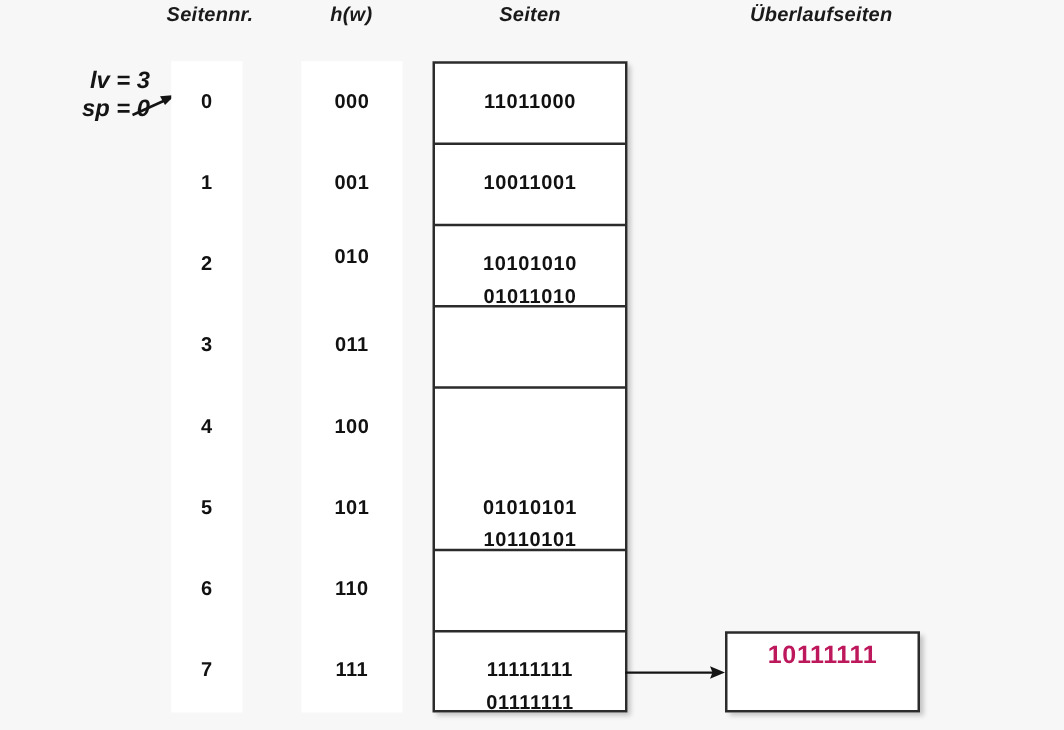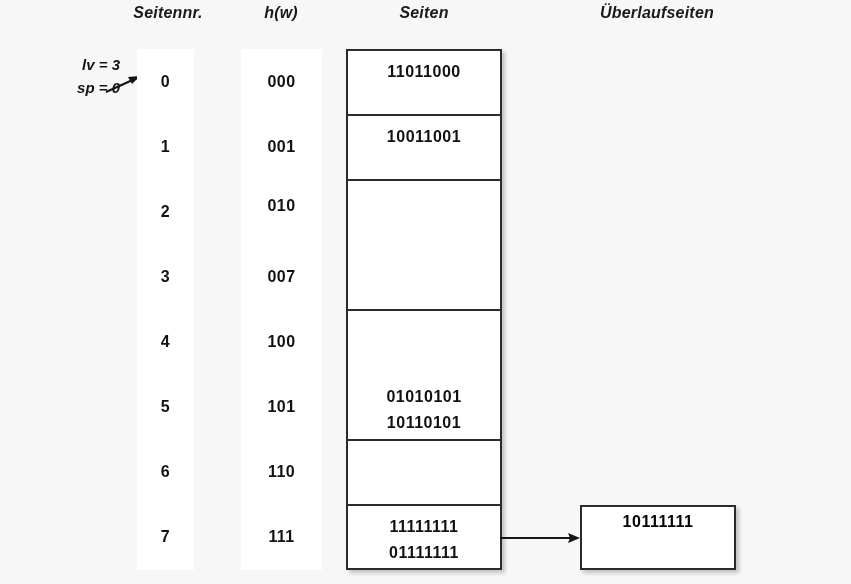--- a/index.html
+++ b/index.html
@@ -37,21 +37,21 @@
 
   
   #lvsp {
     position: absolute;
     left: 28px;
     top: 53px;
     width: 92px;
     text-align: right;
     font-style: italic;
     font-weight: bold;
-    font-size: 15px;
+    font-size: 19px;
     line-height: 23px;
     color: #141414;
   }
 
   
   #sp-arrow {
     position: absolute;
     left: 104px;
     top: 68px;
     width: 40px;
@@ -98,21 +98,21 @@
     position: absolute;
     left: 0;
     width: 100%;
     height: 65px;
     box-sizing: border-box;
     border-bottom: 2px solid #2b2b2b;
     display: flex;
     flex-direction: column;
     align-items: center;
     justify-content: flex-start;
-    padding-top: 8px;
+    padding-top: 18px;
   }
   .seiten-row.last { border-bottom: none; }
   .seiten-row span {
     font-size: 16px;
     font-weight: bold;
     color: #111111;
     line-height: 26px;
     letter-spacing: .5px;
   }
 
@@ -126,23 +126,23 @@
     background: #ffffff;
     border: 2px solid #2b2b2b;
     box-sizing: border-box;
     box-shadow: 3px 3px 4px rgba(0,0,0,0.22);
     display: flex;
     align-items: flex-start;
     justify-content: center;
     padding-top: 6px;
   }
   #overflow-box span {
-    font-size: 16px;
-    font-weight: bold;
-    color: #000000;
+    font-size: 20px;
+    font-weight: bold;
+    color: #be185d;
     letter-spacing: .5px;
   }
 
   
   #link-arrow {
     position: absolute;
     left: 500px;
     top: 522px;
     width: 84px;
     height: 32px;
@@ -176,36 +176,40 @@
     <div class="plain-cell" style="top:260px">4</div>
     <div class="plain-cell" style="top:325px">5</div>
     <div class="plain-cell" style="top:390px">6</div>
     <div class="plain-cell" style="top:455px">7</div>
   </div>
 
   <div class="plain-col" id="col-hw">
     <div class="plain-cell" style="top:0px">000</div>
     <div class="plain-cell" style="top:65px">001</div>
     <div class="plain-cell" style="top:124px">010</div>
-    <div class="plain-cell" style="top:195px">007</div>
+    <div class="plain-cell" style="top:195px">011</div>
     <div class="plain-cell" style="top:260px">100</div>
     <div class="plain-cell" style="top:325px">101</div>
     <div class="plain-cell" style="top:390px">110</div>
     <div class="plain-cell" style="top:455px">111</div>
   </div>
 
   <div id="seiten-table">
     <div class="seiten-row" style="top:0px">
       <span>11011000</span>
       <span></span>
     </div>
     <div class="seiten-row" style="top:65px">
       <span>10011001</span>
       <span></span>
     </div>
+    <div class="seiten-row" style="top:130px">
+      <span>10101010</span>
+      <span>01011010</span>
+    </div>
     <div class="seiten-row" style="top:195px">
       <span></span>
       <span></span>
     </div>
     <div class="seiten-row" style="top:325px">
       <span>01010101</span>
       <span>10110101</span>
     </div>
     <div class="seiten-row" style="top:390px">
       <span></span>

